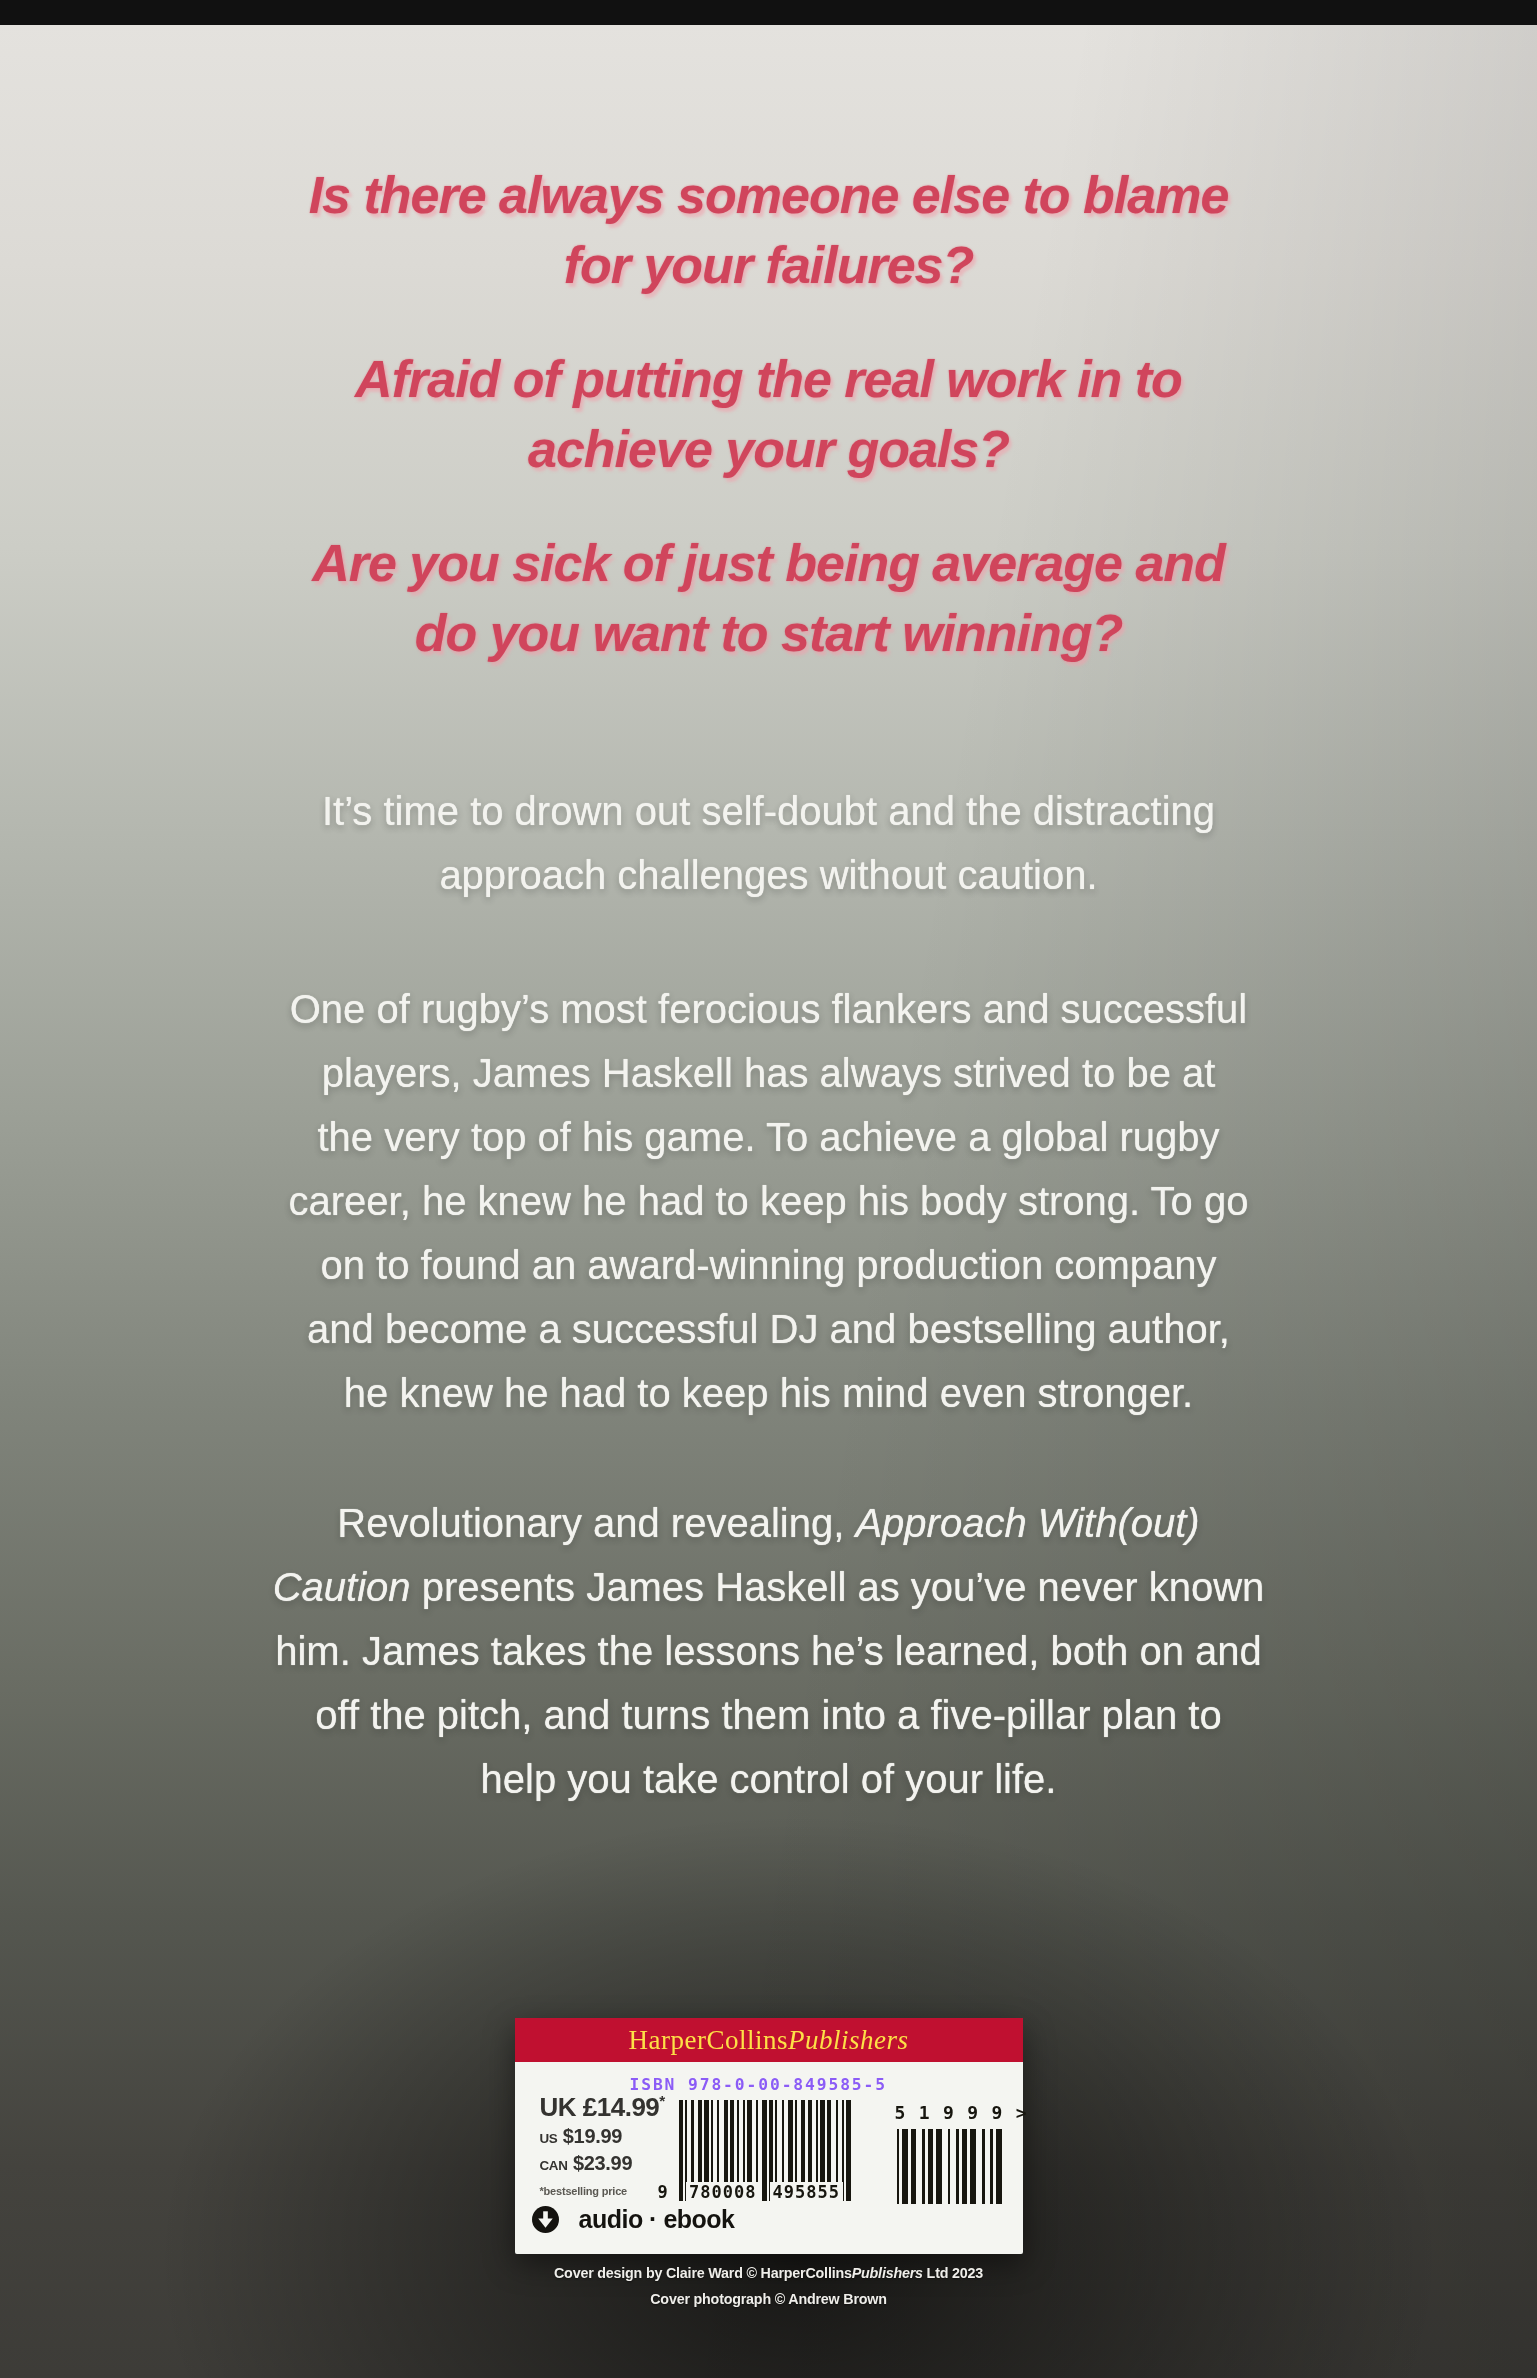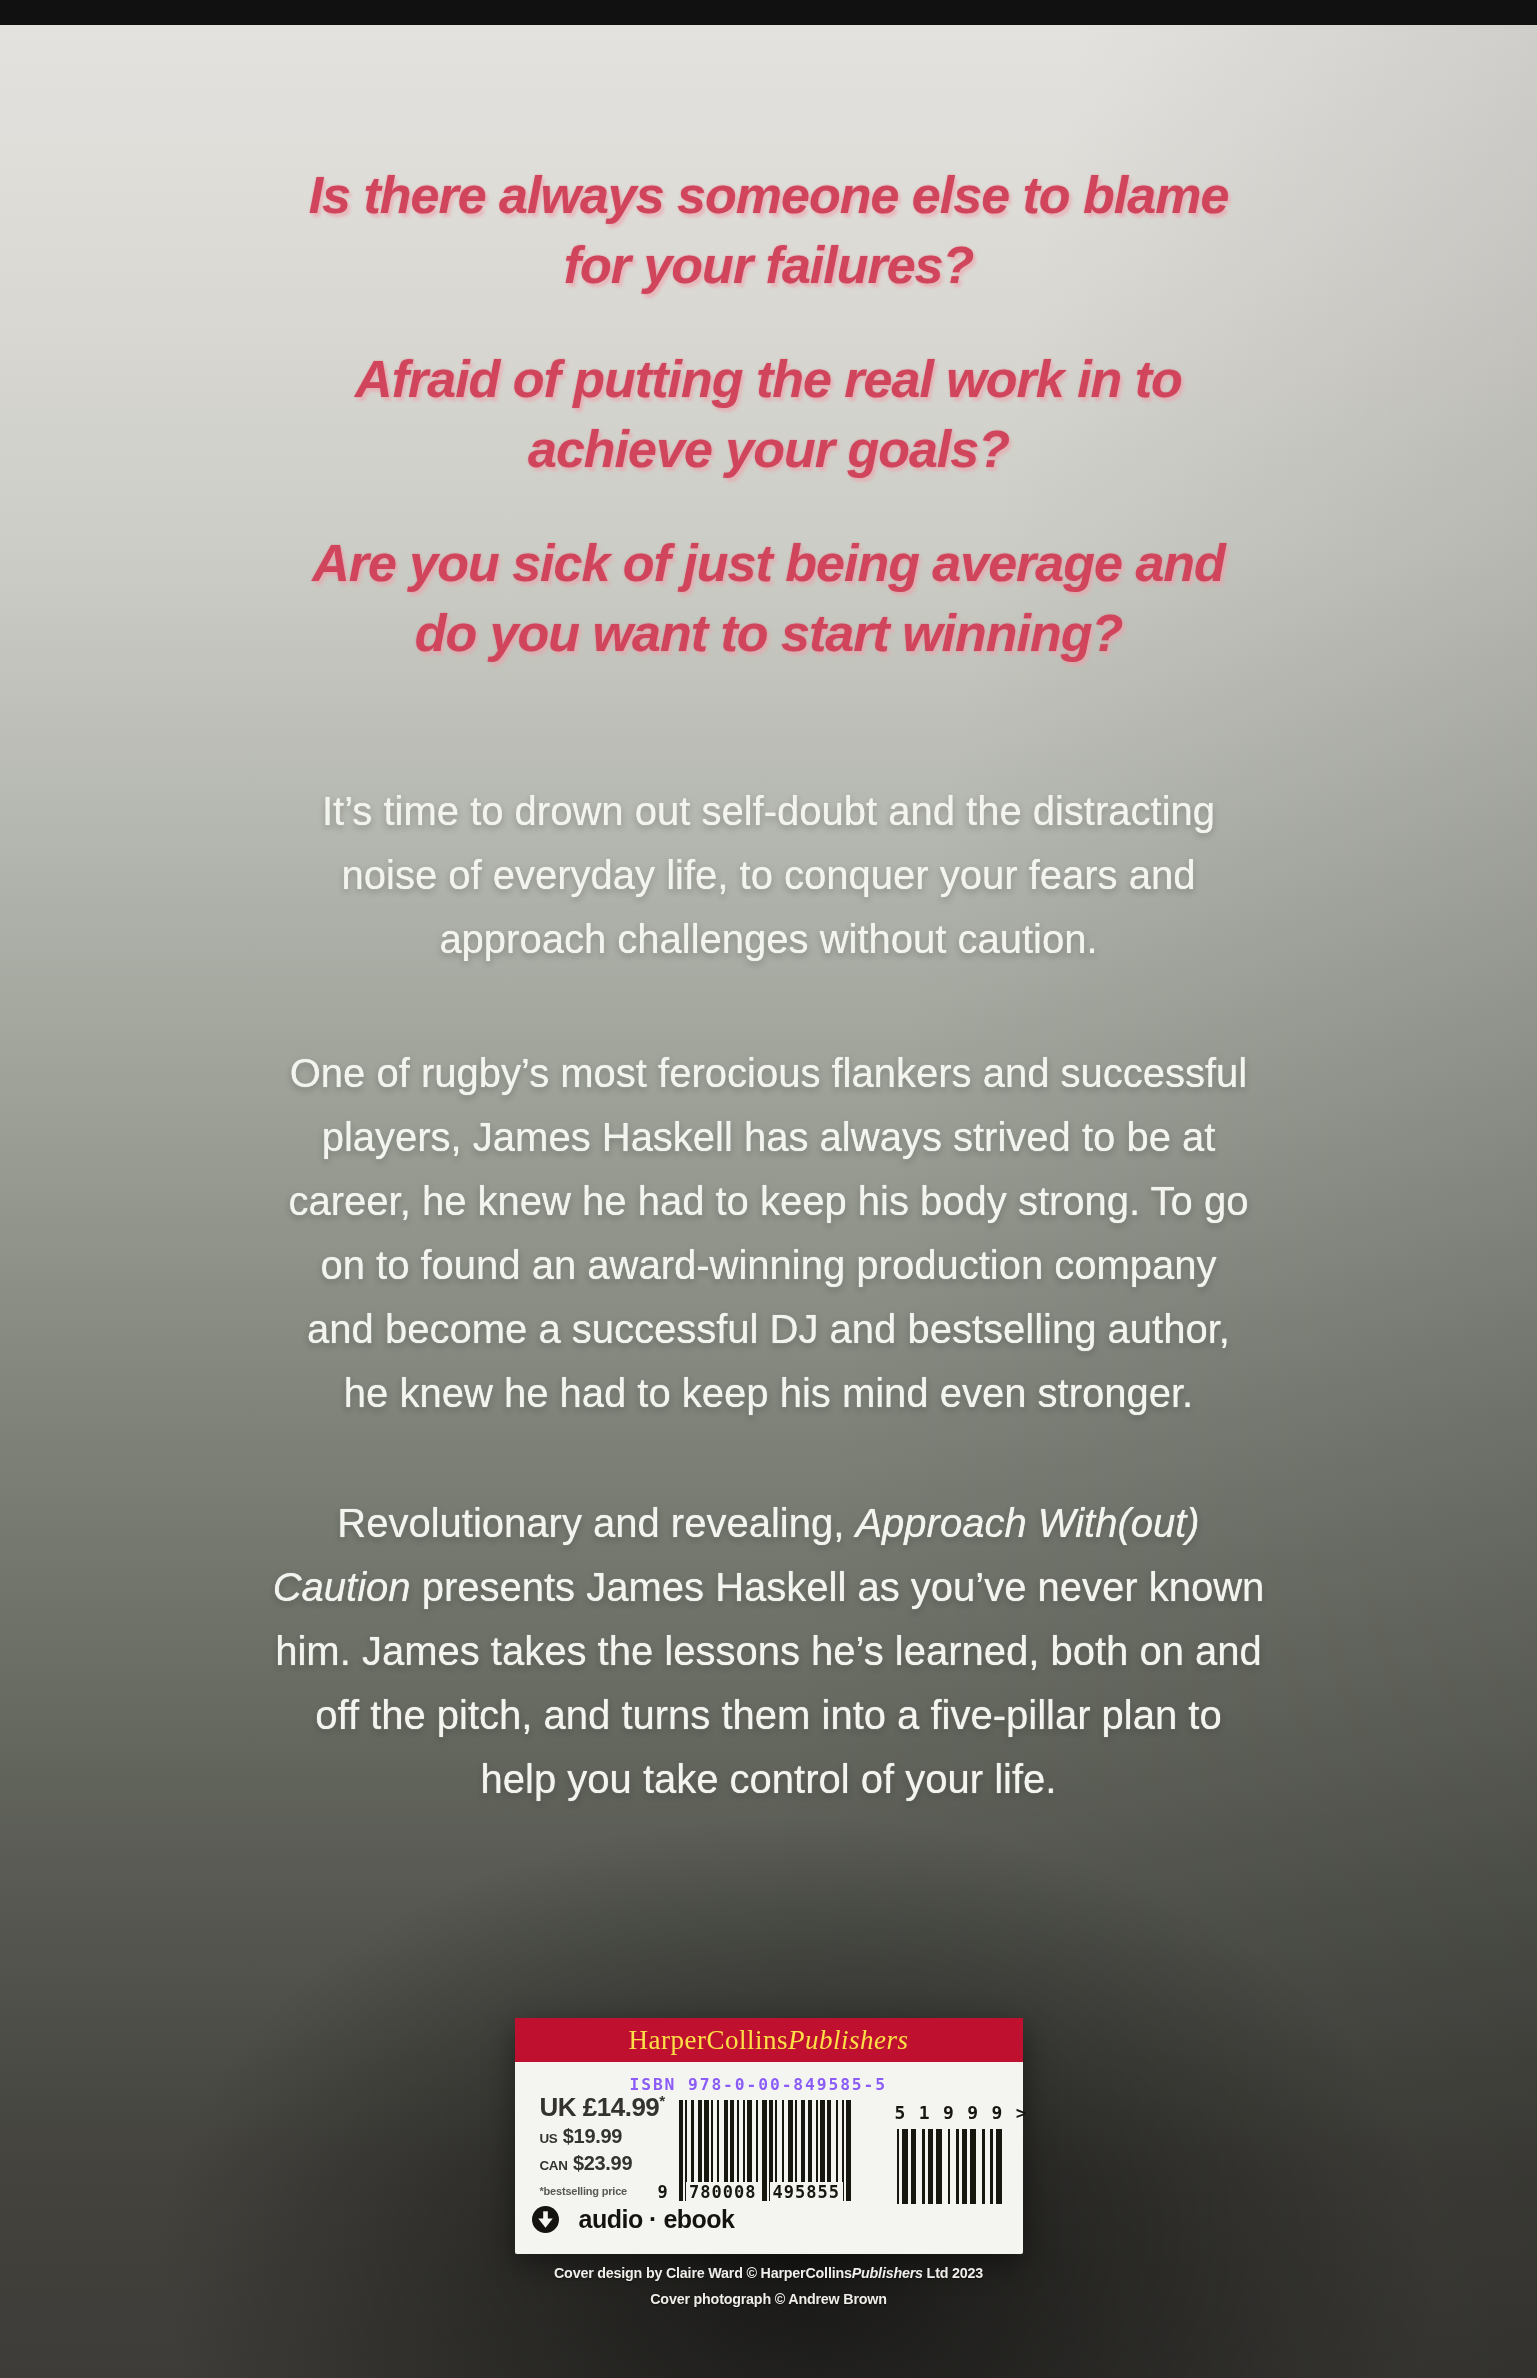--- a/index.html
+++ b/index.html
@@ -116,27 +116,27 @@
       <div>achieve your goals?</div>
     </div>
 
     <div class="question q3">
       <div>Are you sick of just being average and</div>
       <div>do you want to start winning?</div>
     </div>
 
     <div class="bodypara p1">
       <div>It’s time to drown out self-doubt and the distracting</div>
-      <div>noise of everyday life, to conquer your fears and</div>
       <div>approach challenges without caution.</div>
     </div>
 
     <div class="bodypara p2">
       <div>One of rugby’s most ferocious flankers and successful</div>
       <div>players, James Haskell has always strived to be at</div>
+      <div>the very top of his game. To achieve a global rugby</div>
       <div>career, he knew he had to keep his body strong. To go</div>
       <div>on to found an award-winning production company</div>
       <div>and become a successful DJ and bestselling author,</div>
       <div>he knew he had to keep his mind even stronger.</div>
     </div>
 
     <div class="bodypara p3">
       <div><span>Revolutionary and revealing, </span><span class="it">Approach With(out)</span></div>
       <div><span class="it">Caution</span><span> presents James Haskell as you’ve never known</span></div>
       <div>him. James takes the lessons he’s learned, both on and</div>

